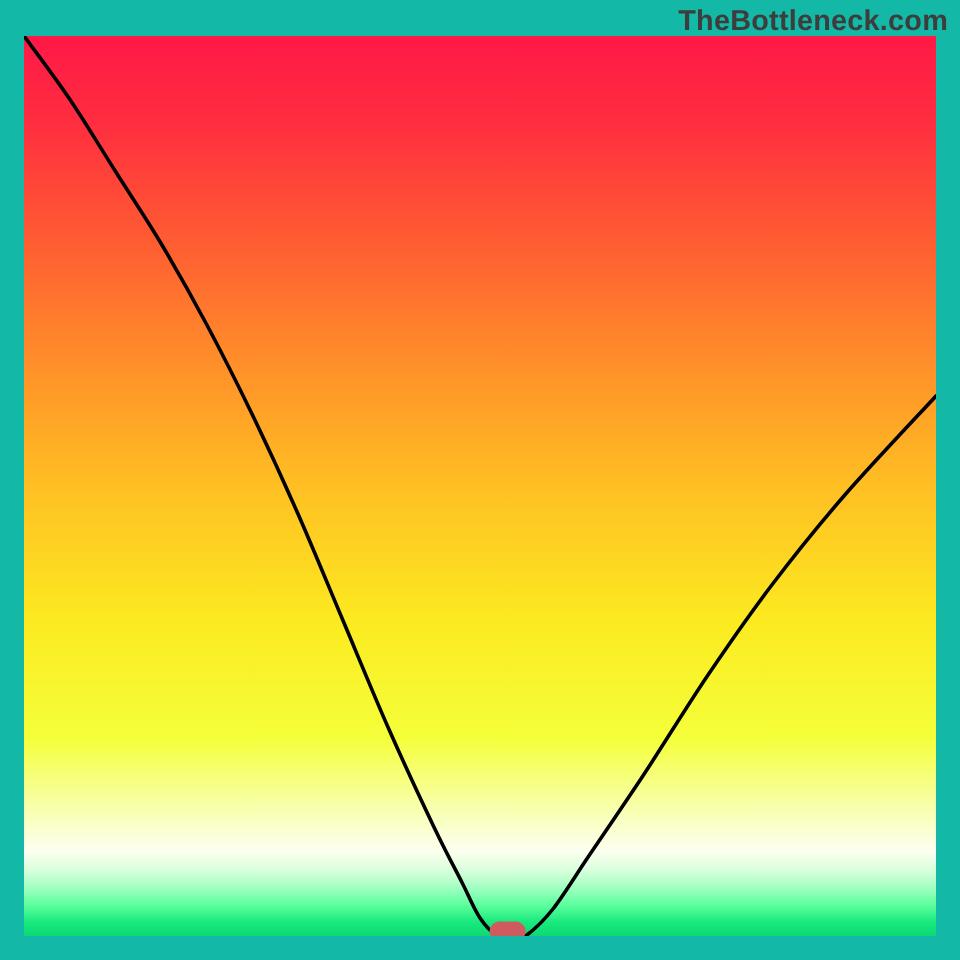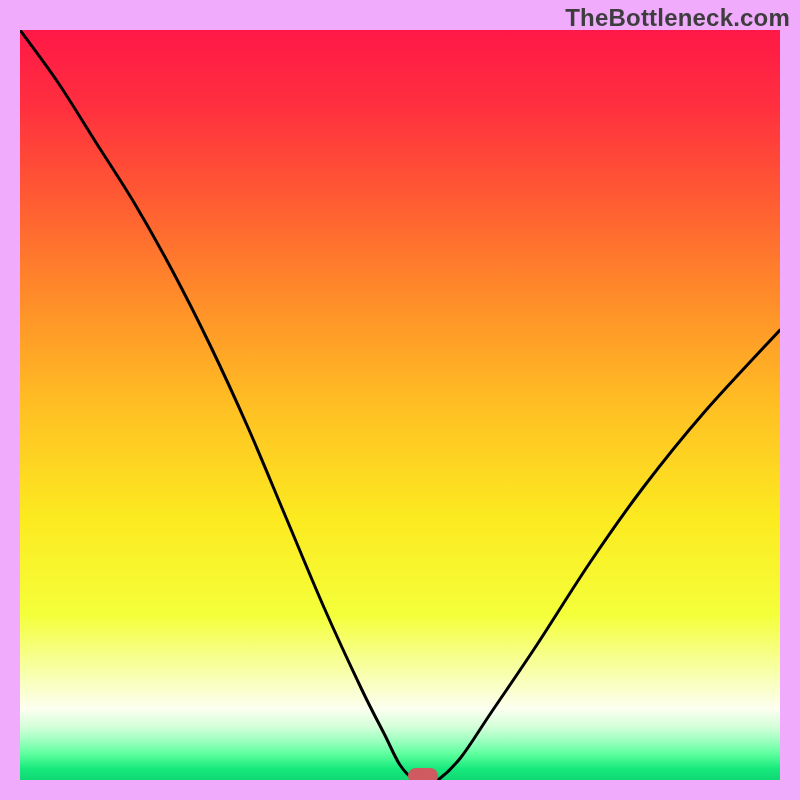--- a/index.html
+++ b/index.html
@@ -8,21 +8,21 @@
     width: 800px;
     height: 800px;
     background: #000;
     overflow: hidden;
     font-family: Arial, Helvetica, sans-serif;
   }
   .frame {
     position: relative;
     width: 800px;
     height: 800px;
-    background: #f0abfc;
+    background: #14b8a6;
   }
   .watermark {
     position: absolute;
     top: 4px;
     right: 10px;
     color: #3d3d3d;
     font-size: 24px;
     font-weight: 600;
     letter-spacing: 0.2px;
     z-index: 10;

